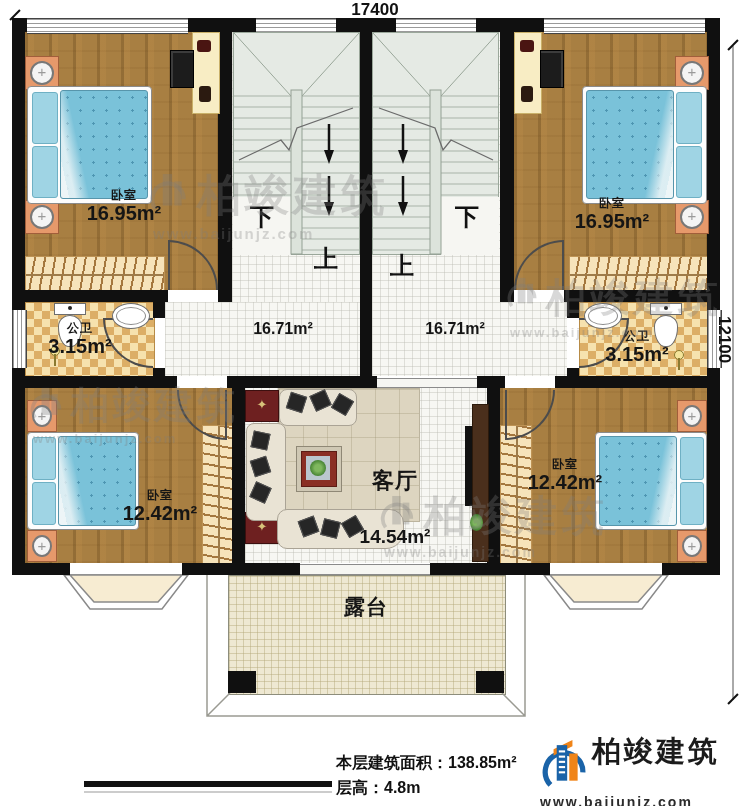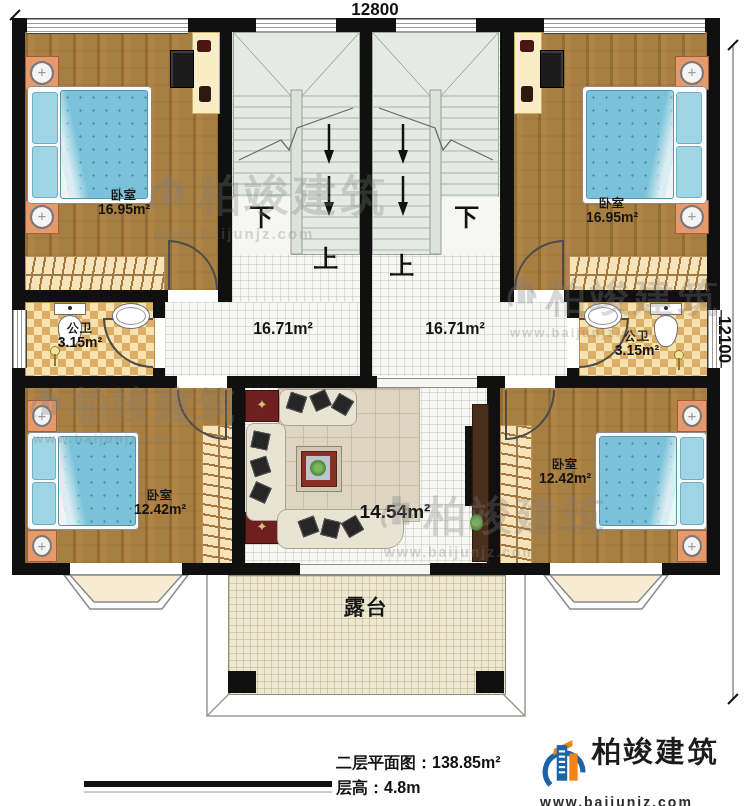--- a/index.html
+++ b/index.html
@@ -38,21 +38,21 @@
         background-size:auto,13px 13px;}
   .blanket-r{background-image:linear-gradient(282deg,#edf5f7 0 8px,rgba(237,245,247,.85) 8px 14px,rgba(237,245,247,0) 28px),
                          radial-gradient(#4e96b2 1.3px,rgba(0,0,0,0) 1.4px);}
   .pillow{position:absolute;background:#9fd4e4;border:1px solid #6fb0c4;border-radius:3px;}
   .stand{position:absolute;background:#e6996b;border:1.5px solid #a15e3a;}
   .stand::after{content:"";position:absolute;inset:4px;border-radius:50%;background:#f4f4f4;border:2px solid #787878;}
   .stand::before{content:"+";position:absolute;inset:0;color:#9a9a9a;font-size:15px;line-height:30px;text-align:center;z-index:2;}
   .door{position:absolute;box-sizing:border-box;border:0 solid #4c4c4c;background:transparent;}
   .room-label{position:absolute;text-align:center;color:#151515;font-weight:bold;line-height:1.12;}
   .rname{display:block;font-size:12px;letter-spacing:1px;}
-  .rarea{display:block;font-size:14px;}
+  .rarea{display:block;font-size:20px;}
   .stair-label{position:absolute;font-size:24px;font-weight:bold;color:#111;}
   .dim{position:absolute;font-weight:bold;color:#111;font-size:17px;text-align:center;}
   .tick{position:absolute;width:14px;height:2px;background:#111;transform:rotate(-45deg);}
   .wm{position:absolute;color:rgba(125,125,125,.30);font-weight:bold;white-space:nowrap;pointer-events:none;}
   .wm .big{display:block;letter-spacing:4px;}
   .wm .url{display:block;letter-spacing:2px;}
   .sofa{position:absolute;background:#e9e3d4;border:1.5px solid #aaa395;border-radius:8px;}
   .dpillow{position:absolute;width:15px;height:15px;background:#262626;border:1px solid #555;}
   .sidetable{position:absolute;background:#6e2020;border:1px solid #3c0f0f;color:#d8c27a;
              text-align:center;font-size:13px;line-height:28px;}
@@ -287,35 +287,36 @@
     <span class="rname">公卫</span>
     <span class="rarea">3.15m²</span>
   </div>
   <div class="room-label" style="left:233px;top:320px;width:100px;font-size:16px;">
     <span>16.71m²</span>
   </div>
   <div class="room-label" style="left:405px;top:320px;width:100px;font-size:16px;">
     <span>16.71m²</span>
   </div>
   <div class="room-label" style="left:335px;top:469px;width:120px;">
+    <span class="rname" style="font-size:22px;">客厅</span>
     <span class="rarea" style="font-size:19px;margin-top:32px;">14.54m²</span>
   </div>
   <div class="room-label" style="left:100px;top:489px;width:120px;">
     <span class="rname">卧室</span>
     <span class="rarea">12.42m²</span>
   </div>
   <div class="room-label" style="left:505px;top:458px;width:120px;">
     <span class="rname">卧室</span>
     <span class="rarea">12.42m²</span>
   </div>
   <div class="room-label" style="left:316px;top:595px;width:100px;">
     <span class="rname" style="font-size:21px;">露台</span>
   </div>
 
-  <div class="dim" style="left:330px;top:0px;width:90px;">12800</div>
+  <div class="dim" style="left:330px;top:0px;width:90px;">17400</div>
   <div class="dim" style="left:702px;top:328px;width:44px;transform:rotate(90deg);">12100</div>
   <div class="tick" style="left:8px;top:14px;"></div>
   <div class="tick" style="left:726px;top:44px;"></div>
   <div class="tick" style="left:726px;top:698px;"></div>
 
   <div class="wm" style="left:147px;top:166px;">
     <svg width="42" height="56" viewBox="0 0 40 52" style="float:left;margin-right:8px;opacity:.9;">
       <path d="M8 40 A 15 15 0 1 1 35 31" fill="none" stroke="rgba(125,125,125,.35)" stroke-width="4"></path>
       <rect x="15" y="7" width="9" height="30" fill="rgba(125,125,125,.35)"></rect>
       <rect x="26" y="14" width="7" height="23" fill="rgba(125,125,125,.35)"></rect>
@@ -347,21 +348,21 @@
       <rect x="15" y="7" width="9" height="30" fill="rgba(125,125,125,.35)"></rect>
       <rect x="26" y="14" width="7" height="23" fill="rgba(125,125,125,.35)"></rect>
     </svg>
     <span class="big" style="font-size:42px;">柏竣建筑</span>
     <span class="url" style="font-size:14px;margin-left:6px;">www.baijunjz.com</span>
   </div>
 
   <div class="abs" style="left:84px;top:781px;width:248px;height:6px;background:#111;"></div>
   <div class="abs" style="left:84px;top:791px;width:248px;height:2px;background:#cccccc;"></div>
   <div class="abs" style="left:336px;top:753px;font-size:16px;color:#111;font-weight:bold;">
-    <span>二层平面图：</span><span>138.85m²</span>
+    <span>本层建筑面积：</span><span>138.85m²</span>
   </div>
   <div class="abs" style="left:336px;top:778px;font-size:16px;color:#111;font-weight:bold;">
     <span>层高：</span><span>4.8m</span>
   </div>
 
   <div class="abs" style="left:540px;top:736px;width:200px;height:60px;">
     <svg width="46" height="58" viewBox="0 0 44 54" style="float:left;margin-right:6px;">
       <path d="M10 46 A 18 18 0 1 1 41 34" fill="none" stroke="#1a63a8" stroke-width="5"></path>
       <path d="M13 12 L31 3 L31 9 L13 18 Z" fill="#f08418"></path>
       <rect x="16" y="8" width="10" height="34" fill="#1a63a8"></rect>

